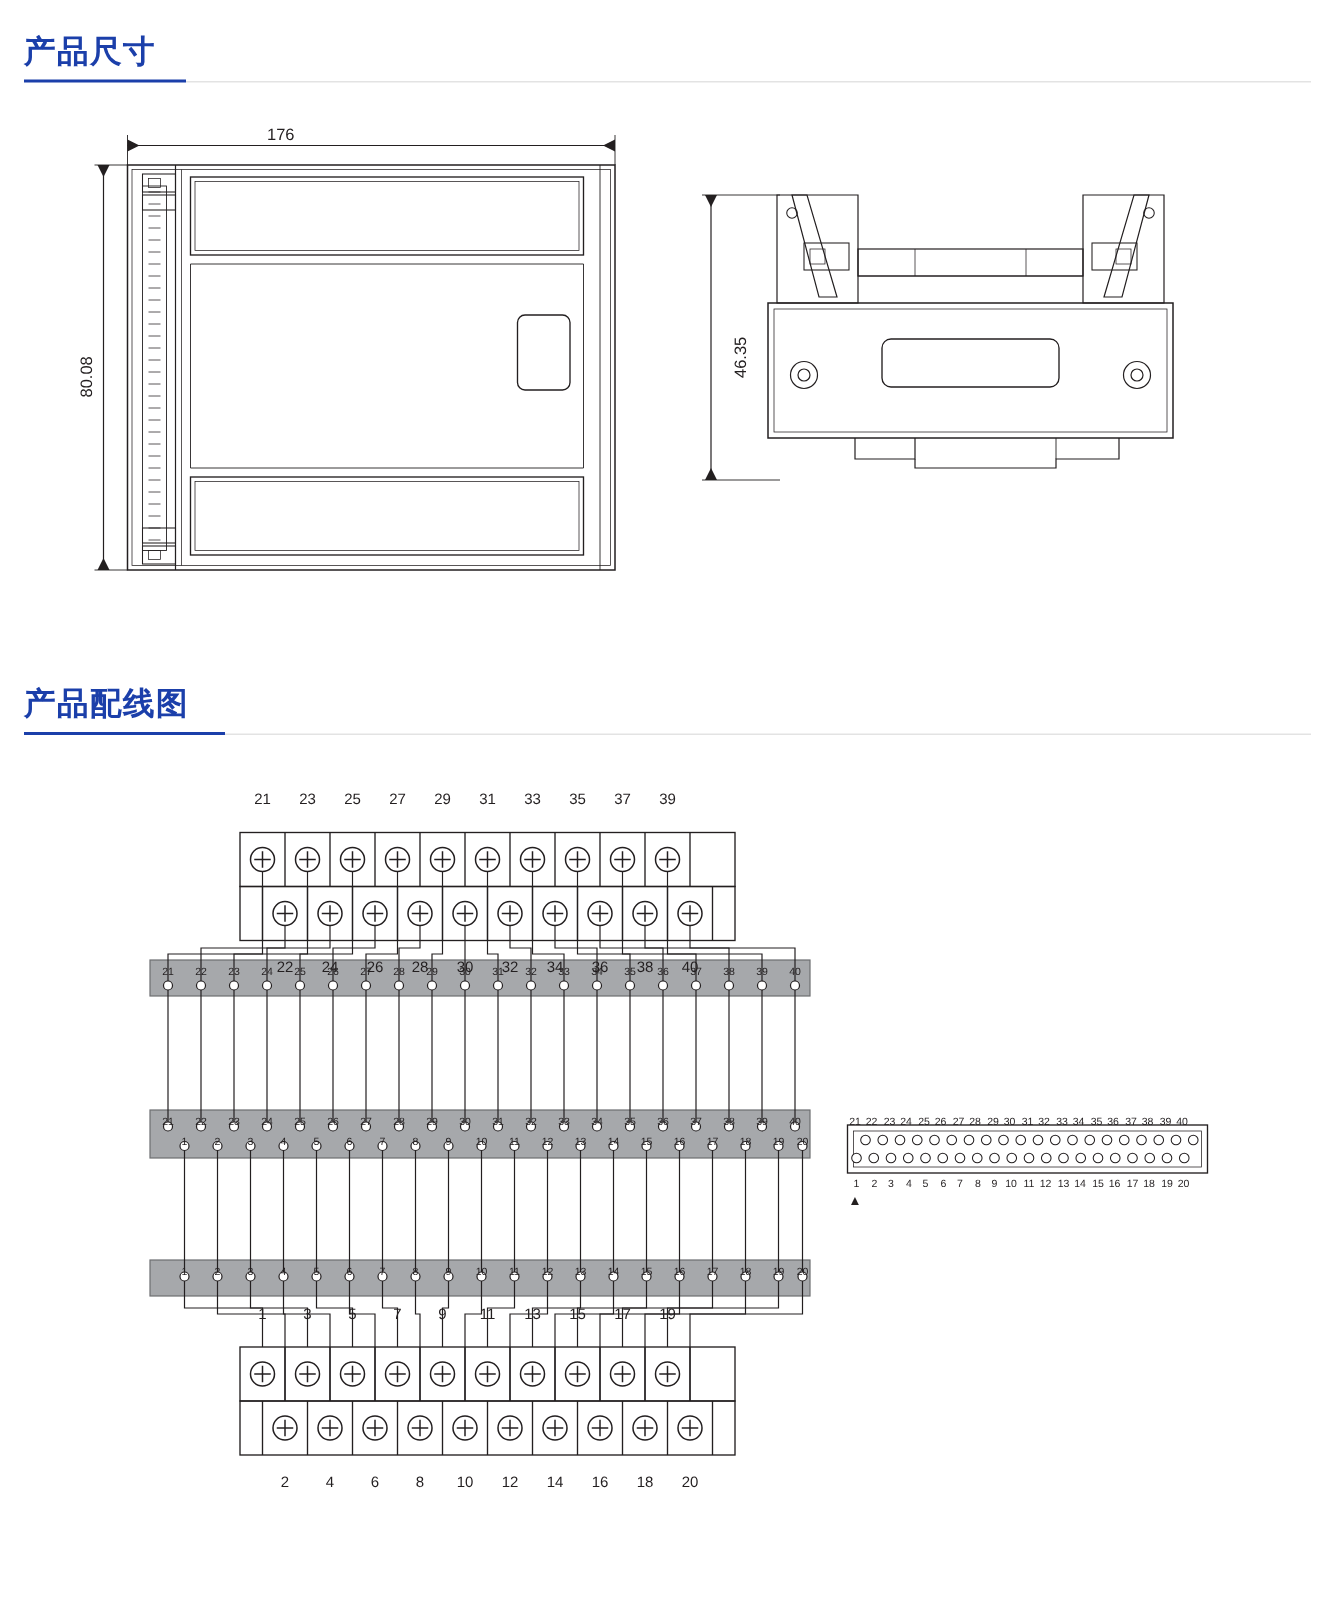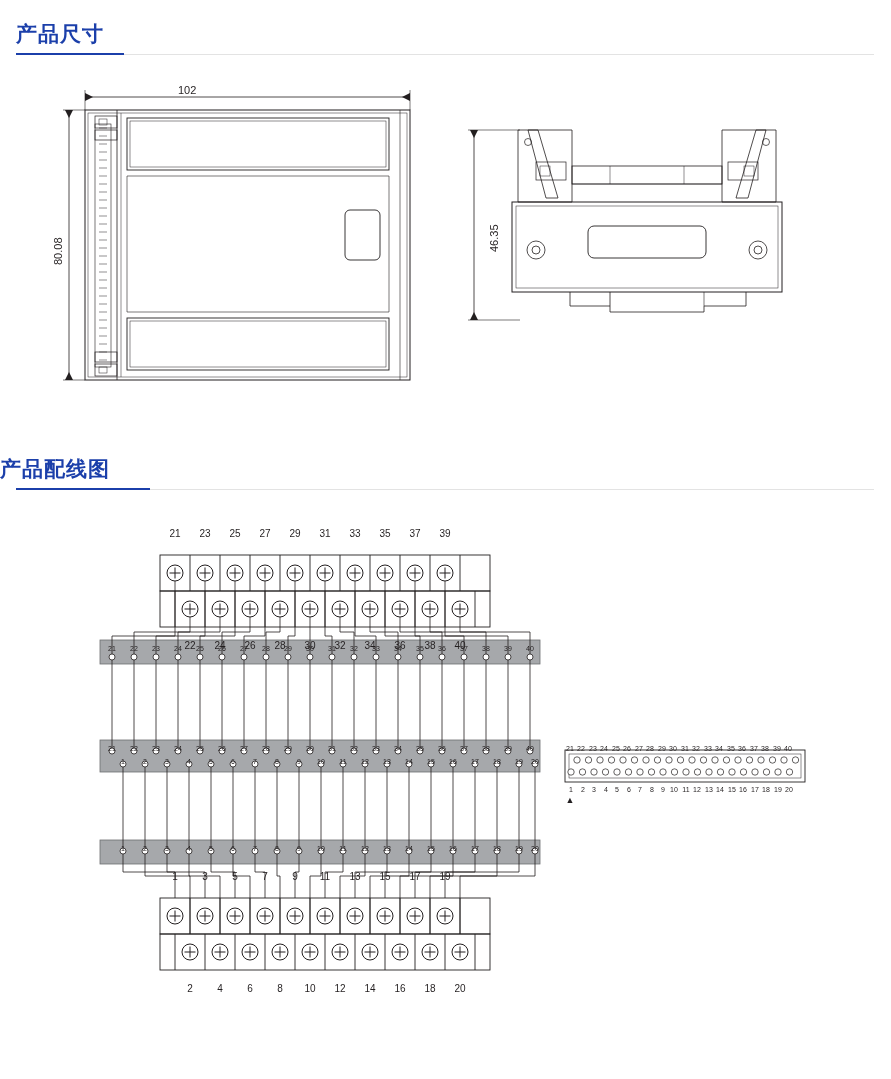--- a/index.html
+++ b/index.html
@@ -139,21 +139,21 @@
     <rect x="75" y="241" width="256" height="46" stroke-width="0.5"></rect>
     <line x1="72" y1="232" x2="334" y2="232" stroke-width="0.6"></line>
 
     <line x1="72" y1="96" x2="72" y2="232" stroke-width="0.6"></line>
     <line x1="334" y1="96" x2="334" y2="232" stroke-width="0.6"></line>
 
     <rect x="290" y="130" width="35" height="50" rx="5" stroke-width="0.9"></rect>
   </g>
 </svg>
 </div>
-<div class="dim-text" style="left:178px;top:84px;">102</div>
+<div class="dim-text" style="left:178px;top:84px;">176</div>
 <div class="dim-text rot" style="left:52px;top:265px;">80.08</div>
 
 <div class="svgwrap" style="left:460px;top:110px;">
 <svg width="400" height="240" viewBox="0 0 400 240">
   <g fill="none" stroke="#231f20" stroke-width="0.8">
 
     <line x1="14" y1="20" x2="14" y2="210"></line>
     <path d="M10 20 L14 28 L18 20 Z" fill="#231f20" stroke="none"></path>
     <path d="M10 210 L14 202 L18 210 Z" fill="#231f20" stroke="none"></path>
     <line x1="8" y1="20" x2="60" y2="20" stroke-width="0.6"></line>
@@ -187,21 +187,21 @@
     <circle cx="298" cy="140" r="4" stroke-width="0.8"></circle>
 
     <path d="M110 182 L110 196 L150 196 L150 182" stroke-width="0.8"></path>
     <path d="M150 196 L150 202 L244 202 L244 196 L286 196 L286 182" stroke-width="0.8"></path>
     <line x1="244" y1="196" x2="244" y2="182" stroke-width="0.6"></line>
   </g>
 </svg>
 </div>
 <div class="dim-text rot" style="left:488px;top:252px;">46.35</div>
 
-<div class="section-title" style="left:0;top:455px;">产品配线图</div>
+<div class="section-title" style="left:16px;top:455px;">产品配线图</div>
 <div class="title-rule" style="left:16px;top:488px;width:134px;"></div>
 <div class="hr-light" style="left:150px;top:489px;width:724px;"></div>
 
 <div class="svgwrap" style="left:0px;top:520px;">
 <svg width="891" height="470" viewBox="0 0 891 470">
   <defs>
     <g id="plusmark">
       <circle cx="0" cy="0" r="8" fill="none" stroke="#231f20" stroke-width="1"></circle>
       <line x1="-5.5" y1="0" x2="5.5" y2="0" stroke="#231f20" stroke-width="1"></line>
       <line x1="0" y1="-5.5" x2="0" y2="5.5" stroke="#231f20" stroke-width="1"></line>

